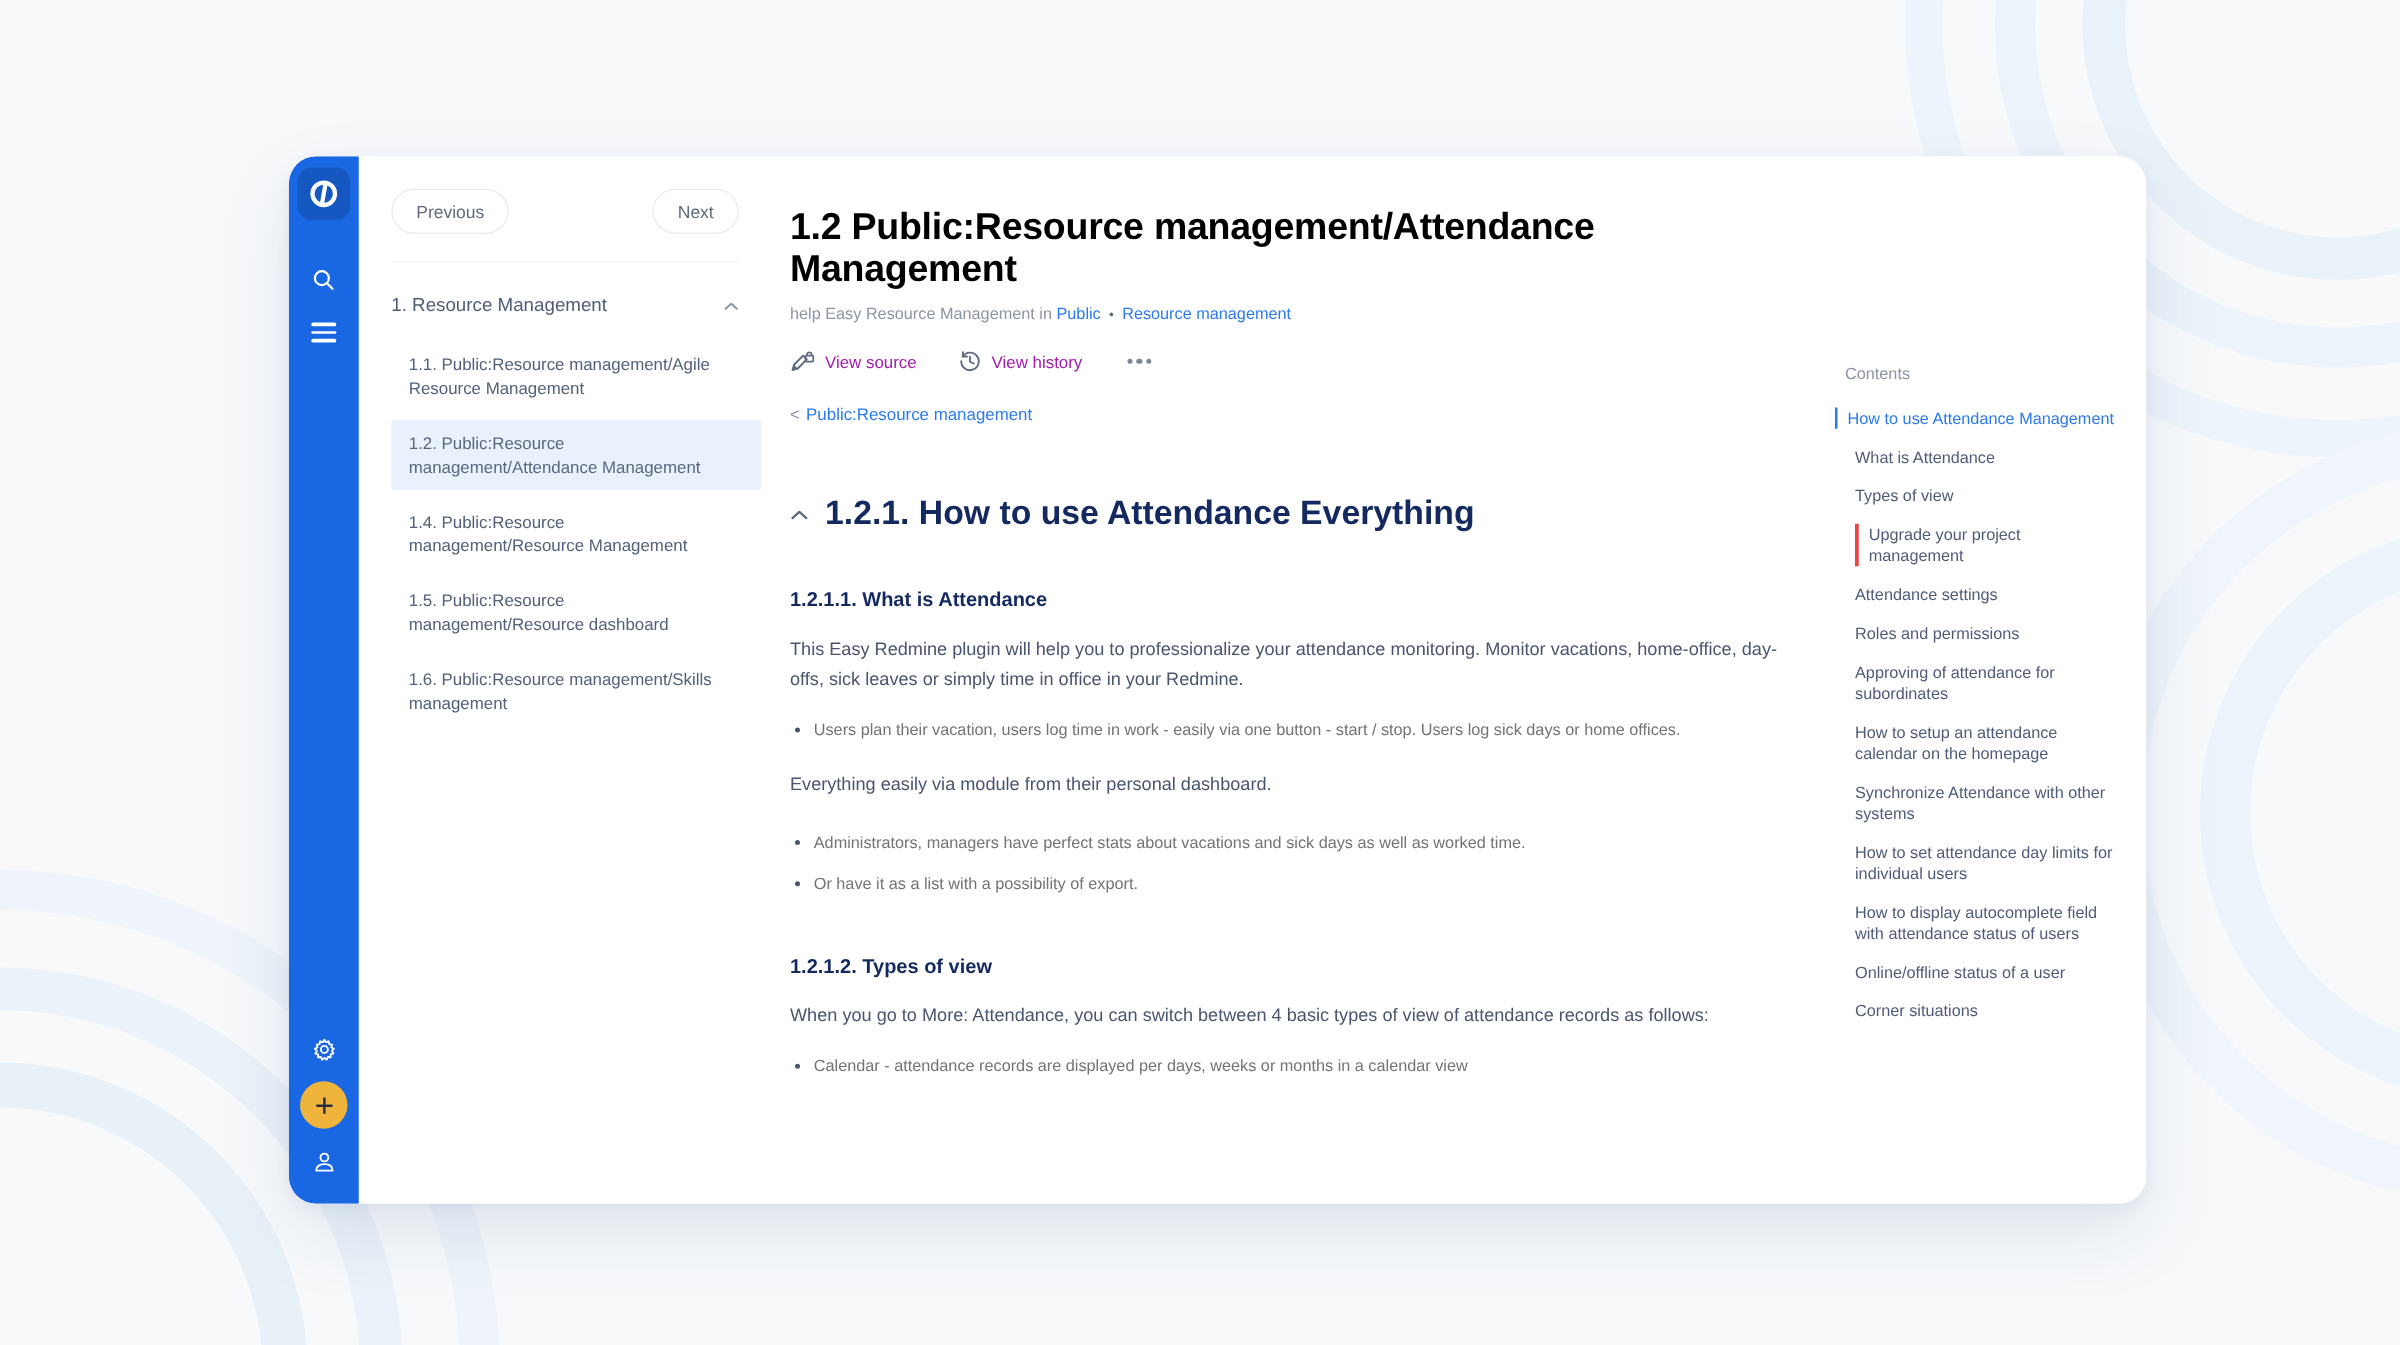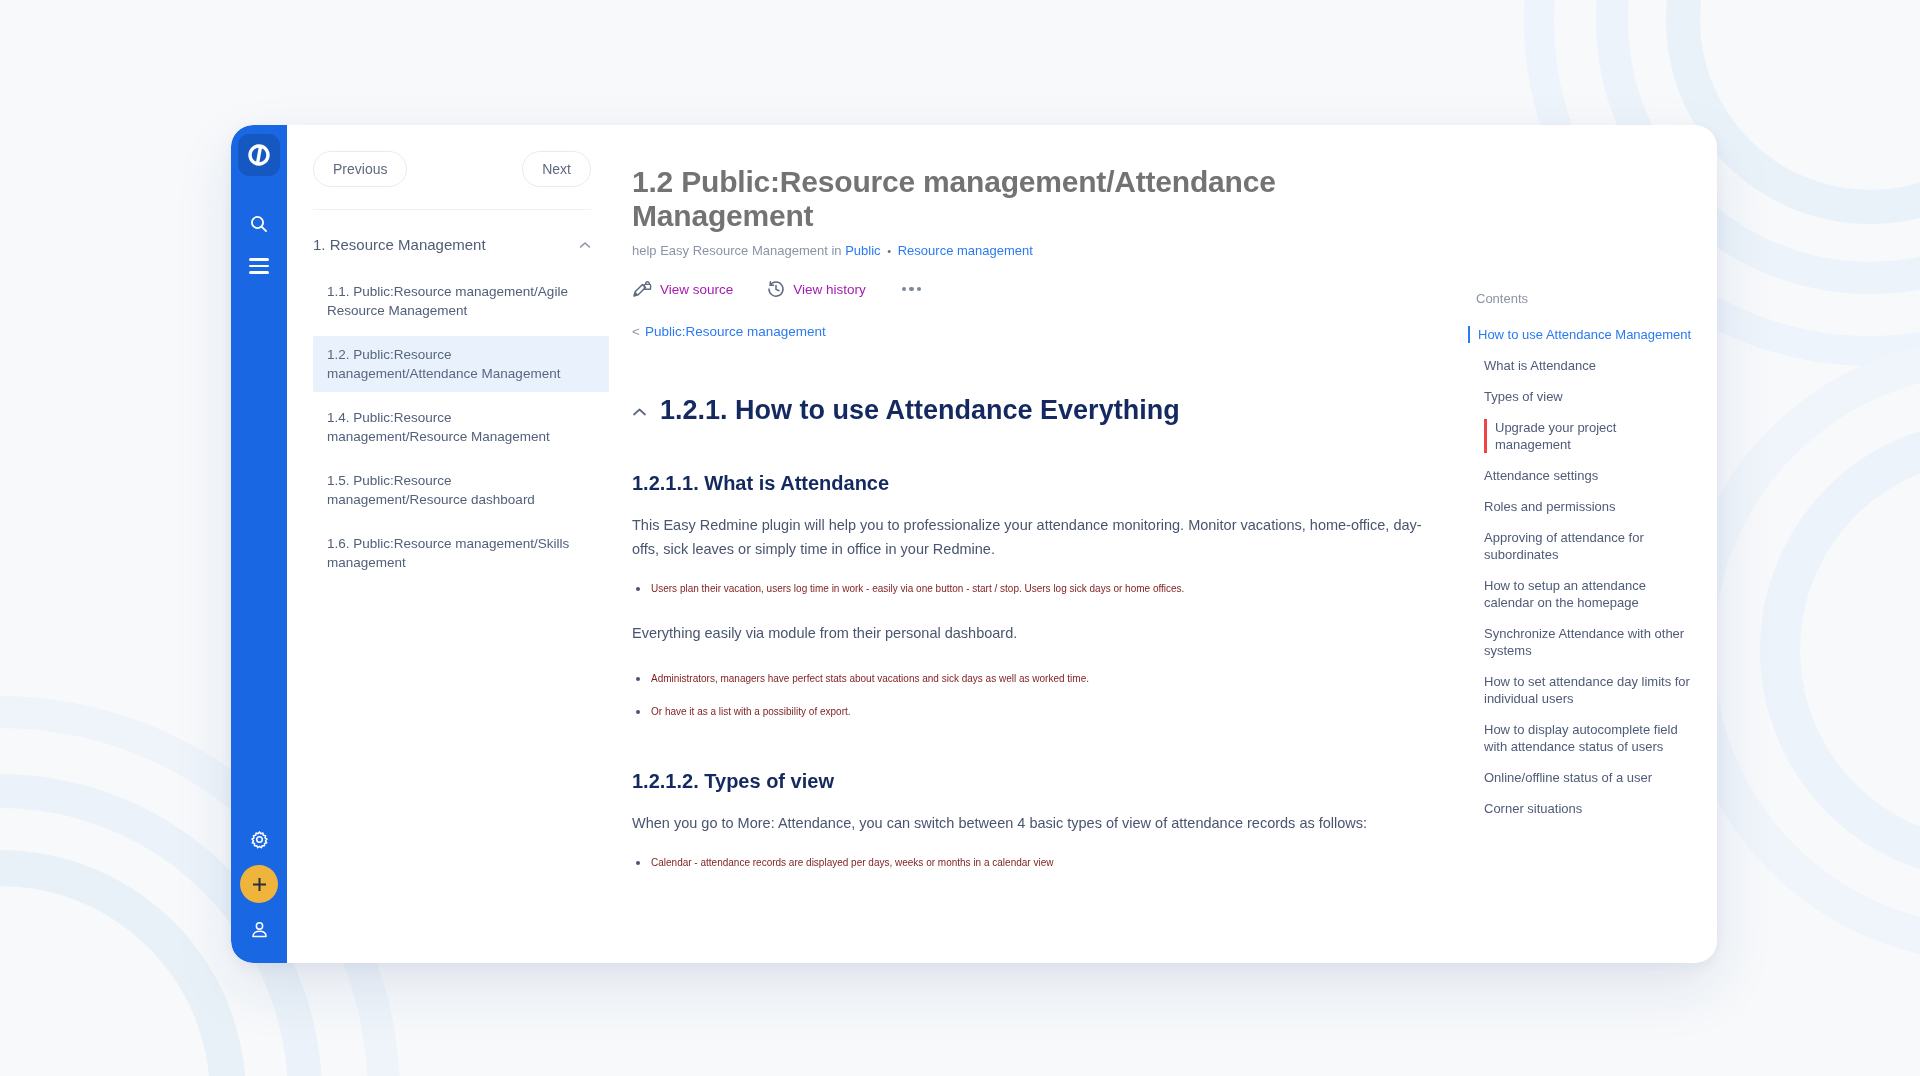--- a/index.html
+++ b/index.html
@@ -78,43 +78,43 @@
   .tree-items { margin-top:20px; }
   .tree-item {
     font-size:13.5px; line-height:19px; color:#52607a;
     padding:9px 14px 9px 14px; margin:0 0 7px 0; cursor:pointer; border-radius:2px;
   }
   .tree-item.active { background:#e9f1fc; color:#5a6780; }
 
   
   .article { flex:1; padding:40px 26px 0 23px; min-width:0; }
   .article h1 {
-    font-size:30px; font-weight:bold; color:#737373; letter-spacing:-0.2px;
+    font-size:30px; font-weight:bold; color:#000000; letter-spacing:-0.2px;
   }
   .byline { margin-top:10px; font-size:13px; color:#8b94a6; }
   .byline a { color:#2b7af0; text-decoration:none; cursor:pointer; }
   .byline .sep { color:#5d6a80; margin:0 3px; font-size:11px; }
   .toolbar { display:flex; align-items:center; gap:34px; margin-top:22px; }
   .tool { display:flex; align-items:center; gap:8px; font-size:13.5px; color:#a21caf; cursor:pointer; }
   .dots { display:flex; gap:3px; cursor:pointer; padding:4px 2px; }
   .dots i { width:4.5px; height:4.5px; border-radius:50%; background:#7d879a; }
   .back-link { margin-top:26px; font-size:13.5px; }
   .back-link .lt { color:#8b94a6; margin-right:5px; }
   .back-link a { color:#2b7af0; text-decoration:none; cursor:pointer; }
 
   .h2-row { display:flex; align-items:center; gap:13px; margin-top:56px; }
   .h2-row h2 { font-size:27px; font-weight:bold; color:#14295f; }
   .collapse-caret { cursor:pointer; display:flex; align-items:center; margin-top:3px; }
 
-  .article h3 { font-size:20px; font-weight:bold; color:#14295f; margin-top:46px; }
+  .article h3 { font-size:16px; font-weight:bold; color:#14295f; margin-top:46px; }
   .article p { font-size:14.5px; line-height:24px; color:#49546e; margin-top:18px; max-width:818px; }
   .article ul { margin-top:16px; list-style:none; max-width:818px; }
   .article ul + p { margin-top:20px; }
   .article li {
-    font-size:10px; line-height:24px; color:#7f1d1d;
+    font-size:13px; line-height:24px; color:#737373;
     padding-left:19px; position:relative; margin-bottom:9px;
   }
   .article li::before {
     content:""; position:absolute; left:4px; top:10px;
     width:4px; height:4px; border-radius:50%; background:#49546e;
   }
   .gap-list { margin-top:22px !important; }
 
   
   .toc { width:253px; flex:none; padding:166px 24px 0 4px; }

